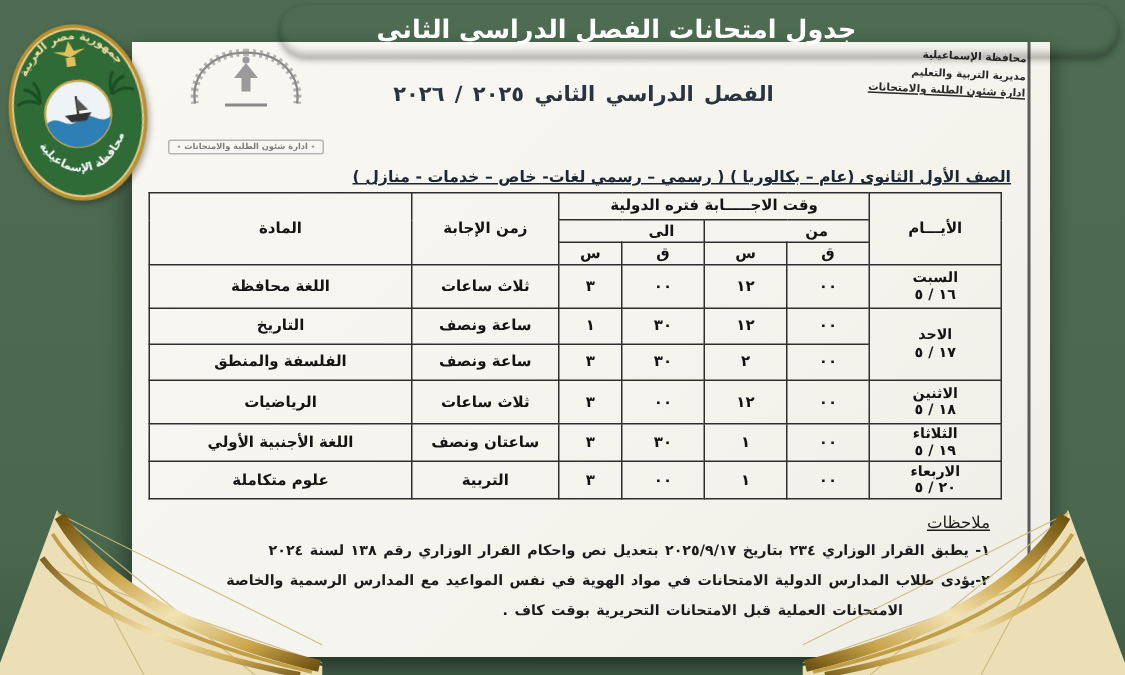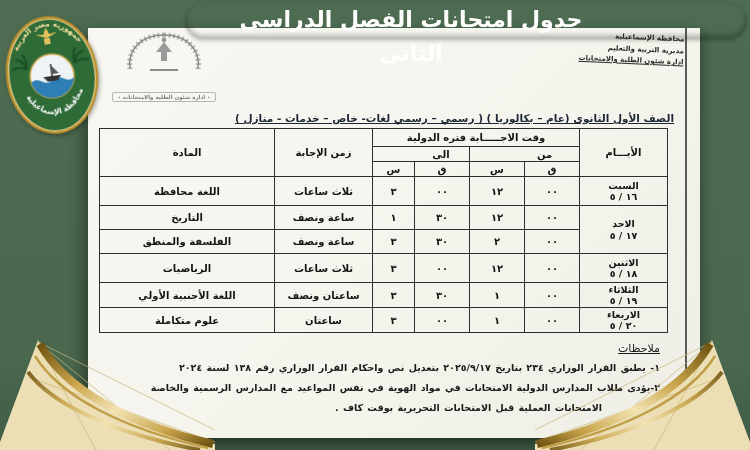--- a/index.html
+++ b/index.html
@@ -23,21 +23,21 @@
     background:#343434; opacity:.8;
   }
 
   
   .pill {
     position:absolute; left:186px; top:3px; width:560px; height:35px;
     border-radius:18px;
     background:linear-gradient(180deg,#3271445 0%, #2d6a3e 0%, #1e5431 100%);
     box-shadow:inset 0 -3px 5px rgba(0,0,0,.25), 0 2px 4px rgba(0,0,0,.3);
     z-index:6; direction:rtl;
-    color:#ffffff; font-weight:bold; font-size:22px; line-height:34px;
+    color:#ffffff; font-weight:bold; font-size:17px; line-height:34px;
     text-align:center; padding-left:20px; padding-right:130px;
   }
 
   
   .emblem { position:absolute; left:4px; top:14px; width:96px; height:122px; z-index:7;
             transform:rotate(-8deg); filter:drop-shadow(1px 2px 2px rgba(0,0,0,.35)); }
 
   
   .stamp { position:absolute; left:14px; top:2px; width:124px; height:72px; text-align:center; z-index:3; }
   .stamp-caption {
@@ -119,20 +119,21 @@
       </svg>
       <div class="stamp-caption">ادارة شئون الطلبة والامتحانات</div>
     </div>
 
     <div class="letterhead">
       <div>محافظة الإسماعيلية</div>
       <div>مديرية التربية والتعليم</div>
       <div class="lh3">ادارة شئون الطلبة والامتحانات</div>
     </div>
 
+    <div class="doc-title">الفصل الدراسي الثاني ٢٠٢٥ / ٢٠٢٦</div>
     <div class="doc-subtitle">الصف الأول الثانوى (عام – بكالوريا )  ( رسمي – رسمي لغات- خاص – خدمات - منازل )</div>
 
     <table class="exam-table">
       <colgroup>
         <col style="width:88px">
           <col style="width:55px">
           <col style="width:55px">
         <col style="width:55px">
           <col style="width:42px">
           <col style="width:98px">
@@ -215,21 +216,21 @@
         </tr>
         <tr>
           <td class="day-cell">
             <div>الاربعاء</div>
             <div>٢٠ / ٥</div>
           </td>
           <td>٠٠</td>
           <td>١</td>
           <td>٠٠</td>
           <td>٣</td>
-          <td>ساعتان</td>
+          <td>التربية</td>
           <td class="subject-cell">علوم متكاملة</td>
         </tr>
       </tbody>
     </table>
 
     <div class="notes">
       <div class="notes-heading">ملاحظات</div>
       <div class="note-item">١- يطبق القرار الوزاري  ٢٣٤ بتاريخ ٢٠٢٥/٩/١٧  بتعديل نص واحكام القرار الوزاري رقم ١٣٨ لسنة  ٢٠٢٤</div>
       <div class="note-item">٢-يؤدى طلاب المدارس الدولية الامتحانات في مواد الهوية  في نفس المواعيد مع المدارس الرسمية  والخاصة</div>
       <div class="note-item cont">الامتحانات العملية قبل الامتحانات التحريرية بوقت كاف .</div>

